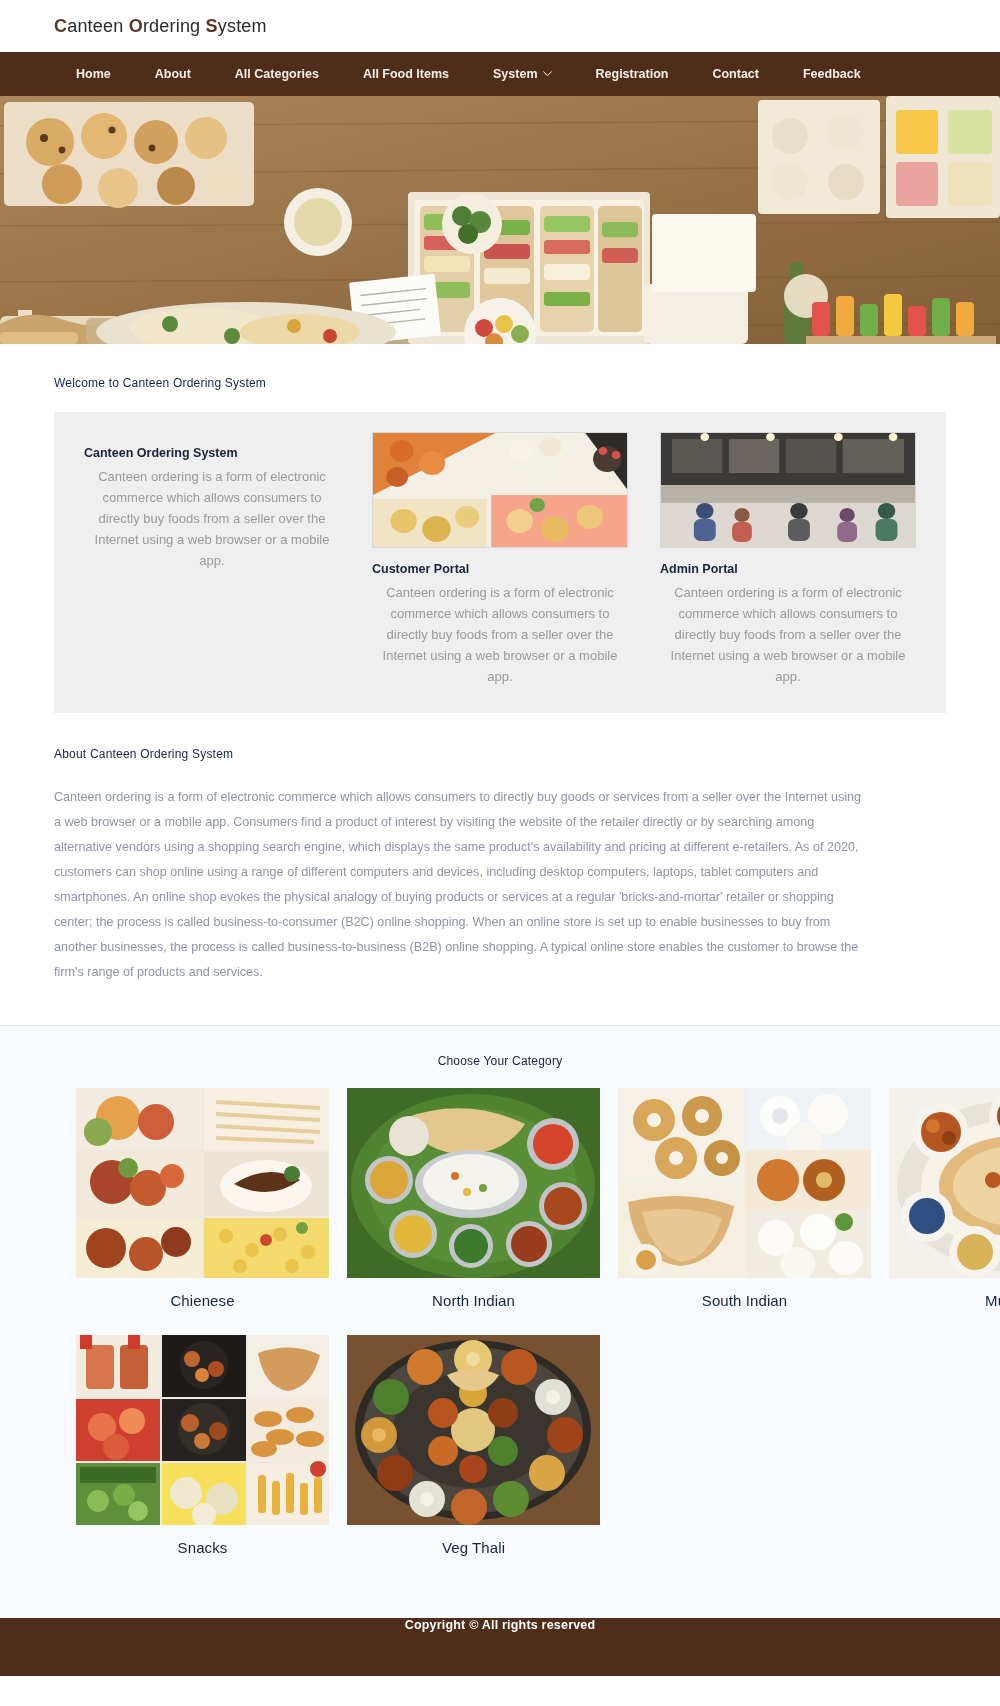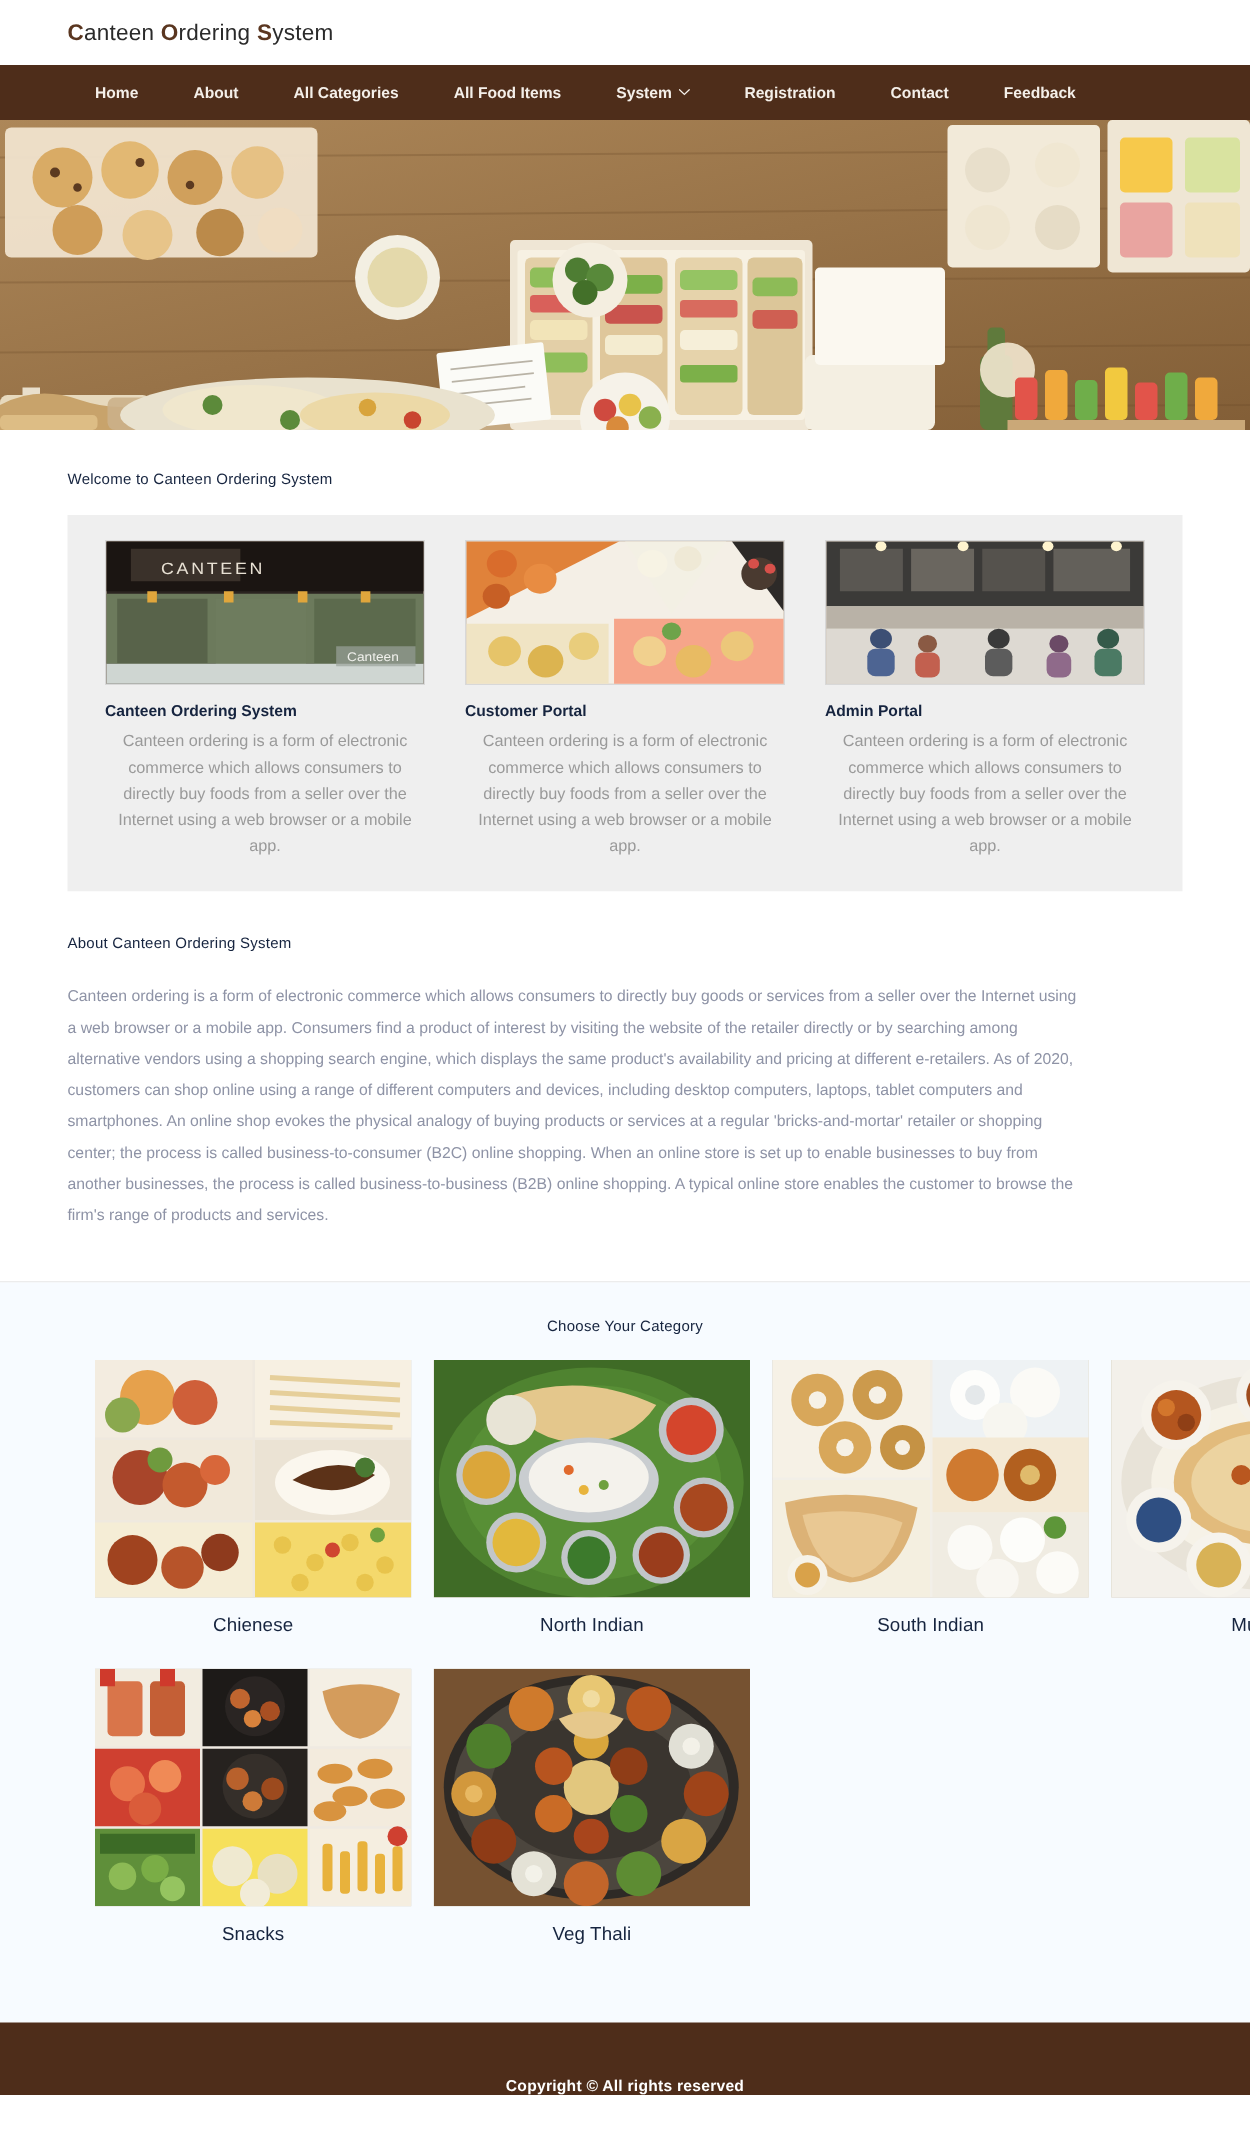--- a/index.html
+++ b/index.html
@@ -157,21 +157,21 @@
     color: #16243f;
     margin-top: 14px;
     letter-spacing: .1px;
   }
 
   
   .footer {
     background: #4e2d1a;
     height: 58px;
     display: flex;
-    align-items: flex-end;
+    align-items: flex-start;
     justify-content: center;
   }
   .footer-text {
     color: #ffffff;
     font-size: 12.5px;
     font-weight: 700;
     letter-spacing: .2px;
   }
 </style>
 </head>
@@ -361,39 +361,20 @@
     </g>
   </svg>
 </section>
 
 <section class="welcome-wrap">
   <h2 class="section-title">Welcome to Canteen Ordering System</h2>
 
   <div class="cards">
 
     <div class="card">
-      <div class="card-img">
-        <svg viewBox="0 0 232 116" preserveAspectRatio="none" aria-hidden="true">
-          <rect width="232" height="116" fill="#2b2420"></rect>
-          <rect x="0" y="0" width="232" height="40" fill="#1b1512"></rect>
-          <rect x="18" y="6" width="80" height="26" fill="#3a312a"></rect>
-          <text x="40" y="26" font-family="Liberation Sans, sans-serif" font-size="13" fill="#e8e1d4" letter-spacing="2">CANTEEN</text>
-          <rect x="0" y="42" width="232" height="56" fill="#6c7a5c"></rect>
-          <rect x="8" y="46" width="66" height="52" fill="#58634a"></rect>
-          <rect x="80" y="46" width="66" height="52" fill="#6e7c5e"></rect>
-          <rect x="152" y="46" width="74" height="52" fill="#5c6a4d"></rect>
-          <rect x="30" y="40" width="7" height="9" fill="#e0a63c"></rect>
-          <rect x="86" y="40" width="7" height="9" fill="#e0a63c"></rect>
-          <rect x="140" y="40" width="7" height="9" fill="#e0a63c"></rect>
-          <rect x="186" y="40" width="7" height="9" fill="#e0a63c"></rect>
-          <rect x="0" y="98" width="232" height="18" fill="#cfd6d2"></rect>
-          <rect x="168" y="84" width="58" height="16" fill="#9aa29a" opacity="0.7"></rect>
-          <text x="176" y="96" font-family="Liberation Sans, sans-serif" font-size="10" fill="#f0f0ec">Canteen</text>
-        </svg>
-      </div>
       <div class="card-title">Canteen Ordering System</div>
       <div class="card-text">Canteen ordering is a form of electronic commerce which allows consumers to directly buy foods from a seller over the Internet using a web browser or a mobile app.</div>
     </div>
 
     <div class="card">
       <div class="card-img">
         <svg viewBox="0 0 232 116" preserveAspectRatio="none" aria-hidden="true">
           <rect width="232" height="116" fill="#f4efe6"></rect>
           <polygon points="0,0 112,0 0,62" fill="#e0823a"></polygon>
           <circle cx="26" cy="18" r="11" fill="#d96c2c"></circle>

